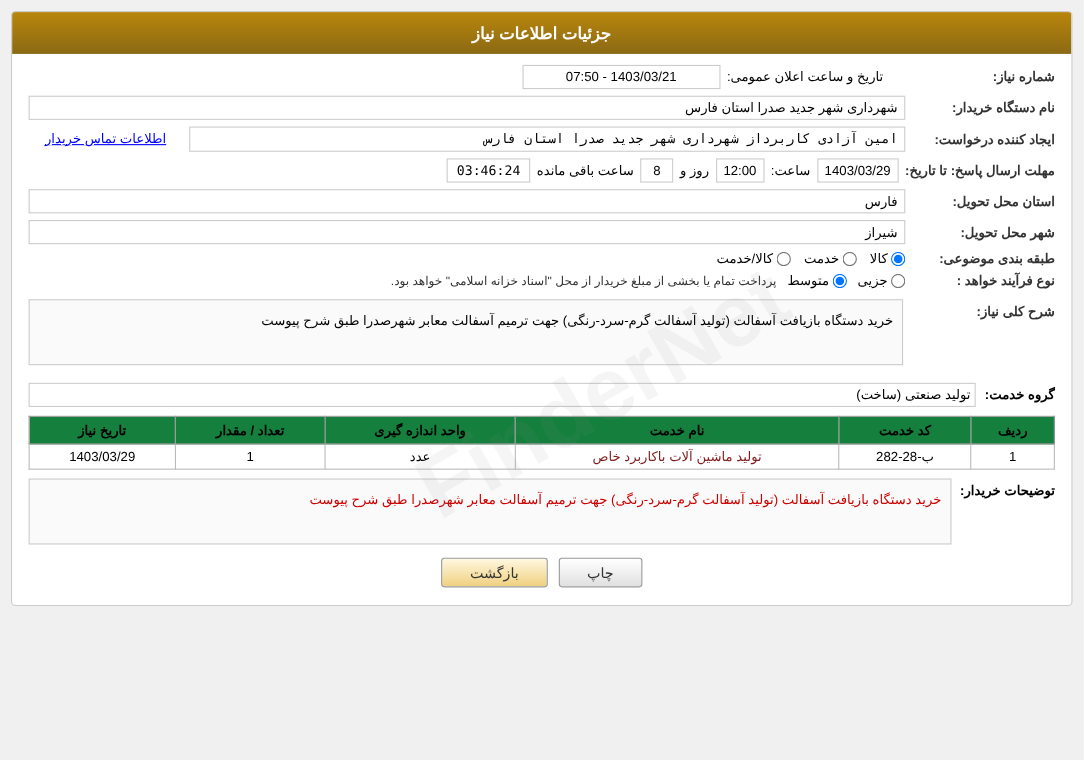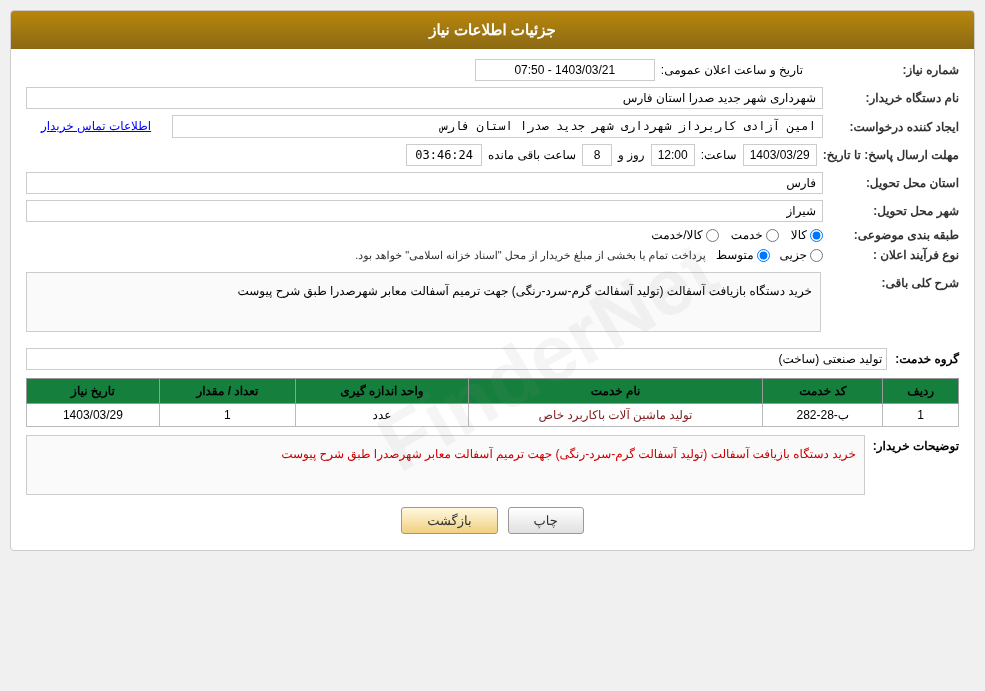--- a/index.html
+++ b/index.html
@@ -278,36 +278,36 @@
             <span>خدمت</span>
           </div>
           <div class="radio-item">
             <input type="radio" name="category" style="">
             <span>کالا/خدمت</span>
           </div>
         </div>
       </div>
 
       <div class="info-row">
-        <span class="info-label">نوع فرآیند اعلان :</span>
+        <span class="info-label">نوع فرآیند خواهد :</span>
         <div class="process-type">
           <div class="radio-item">
             <input type="radio" name="process" style="">
             <span>جزیی</span>
           </div>
           <div class="radio-item">
             <input type="radio" name="process" checked="" style="">
             <span>متوسط</span>
           </div>
           <span class="process-desc">پرداخت تمام یا بخشی از مبلغ خریدار از محل "اسناد خزانه اسلامی" خواهد بود.</span>
         </div>
       </div>
 
       <div style="display:flex; align-items:flex-start; gap:8px; margin-top:10px; margin-bottom:8px;">
-        <span class="info-label" style="padding-top:4px;">شرح کلی باقی:</span>
+        <span class="info-label" style="padding-top:4px;">شرح کلی نیاز:</span>
         <div class="klly-sharh" style="flex:1;">خرید دستگاه بازیافت آسفالت (تولید آسفالت گرم-سرد-رنگی) جهت ترمیم آسفالت معابر شهرصدرا  طبق شرح پیوست</div>
       </div>
 
 
       <div class="group-service-row">
         <span class="group-service-label">گروه خدمت:</span>
         <div class="group-service-value">تولید صنعتی (ساخت)</div>
       </div>
 
       <table class="data-table">

